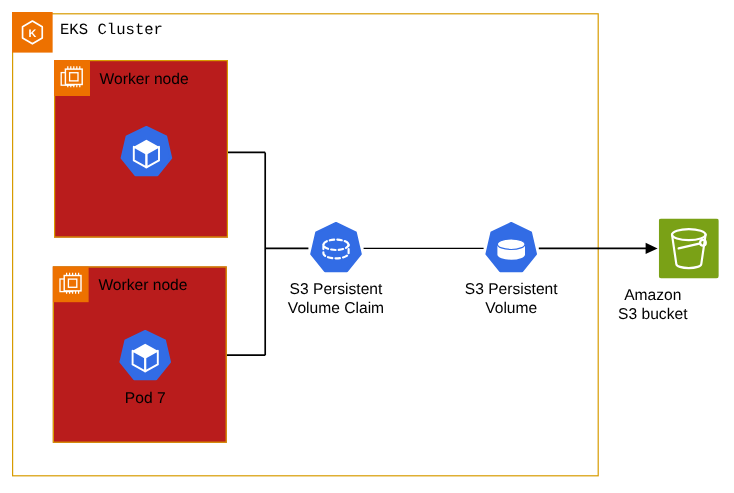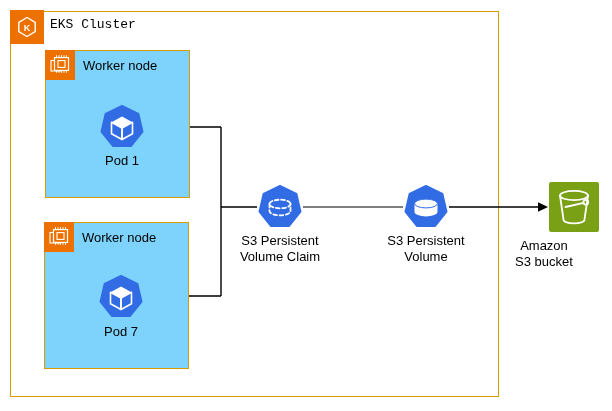--- a/index.html
+++ b/index.html
@@ -10,21 +10,21 @@
   .cluster-box{
     position:absolute;left:10px;top:11px;width:489px;height:386px;
     border:1px solid #D79B00;background:transparent;box-sizing:border-box;
   }
   .cluster-label{
     position:absolute;left:50px;top:17px;font-size:13px;line-height:16px;white-space:nowrap;font-family:Liberation Mono, monospace;
   }
   .eks-icon{position:absolute;left:10px;top:10px;width:34px;height:34px;}
   .worker-box{
     position:absolute;width:145px;height:148px;border:1px solid #D79B00;
-    background:#7dd3fc;box-sizing:border-box;
+    background:#b91c1c;box-sizing:border-box;
   }
   .worker-box.first{left:45px;top:50px;}
   .worker-box.second{left:44px;top:222px;height:147px;}
   .chip-icon{position:absolute;left:-1px;top:-1px;width:30px;height:30px;}
   .worker-label{position:absolute;left:37px;top:7px;font-size:13px;line-height:16px;white-space:nowrap;}
   .pod-icon{position:absolute;width:46px;height:46px;}
   .pod1{left:99px;top:104px;}
   .pod2{left:98px;top:274px;}
   .node-label{position:absolute;font-size:13px;line-height:16px;text-align:center;white-space:pre-line;}
   .pod1-label{left:82px;top:153px;width:80px;}
@@ -85,21 +85,20 @@
     </svg>
     <div class="worker-label">Worker node</div>
   </div>
 
   <svg class="pod-icon pod1" viewBox="0 0 46 46">
     <polygon points="23,2 39.4,9.9 43.5,27.7 32.1,41.9 13.9,41.9 2.5,27.7 6.6,9.9" fill="#326CE5" stroke="#326CE5" stroke-width="2" stroke-linejoin="round"></polygon>
     <polygon points="23,12.5 33.5,18.3 23,24.1 12.5,18.3" fill="#ffffff"></polygon>
     <polygon points="12.5,18.3 23,24.1 23,35.5 12.5,29.7" fill="none" stroke="#ffffff" stroke-width="1.6" stroke-linejoin="round"></polygon>
     <polygon points="33.5,18.3 23,24.1 23,35.5 33.5,29.7" fill="none" stroke="#ffffff" stroke-width="1.6" stroke-linejoin="round"></polygon>
   </svg>
-  <div class="node-label pod1-label">Pod 1</div>
 
   <svg class="pod-icon pod2" viewBox="0 0 46 46">
     <polygon points="23,2 39.4,9.9 43.5,27.7 32.1,41.9 13.9,41.9 2.5,27.7 6.6,9.9" fill="#326CE5" stroke="#326CE5" stroke-width="2" stroke-linejoin="round"></polygon>
     <polygon points="23,12.5 33.5,18.3 23,24.1 12.5,18.3" fill="#ffffff"></polygon>
     <polygon points="12.5,18.3 23,24.1 23,35.5 12.5,29.7" fill="none" stroke="#ffffff" stroke-width="1.6" stroke-linejoin="round"></polygon>
     <polygon points="33.5,18.3 23,24.1 23,35.5 33.5,29.7" fill="none" stroke="#ffffff" stroke-width="1.6" stroke-linejoin="round"></polygon>
   </svg>
   <div class="node-label pod2-label">Pod 7</div>
 
   <svg class="pvc-icon" viewBox="0 0 46 46">

